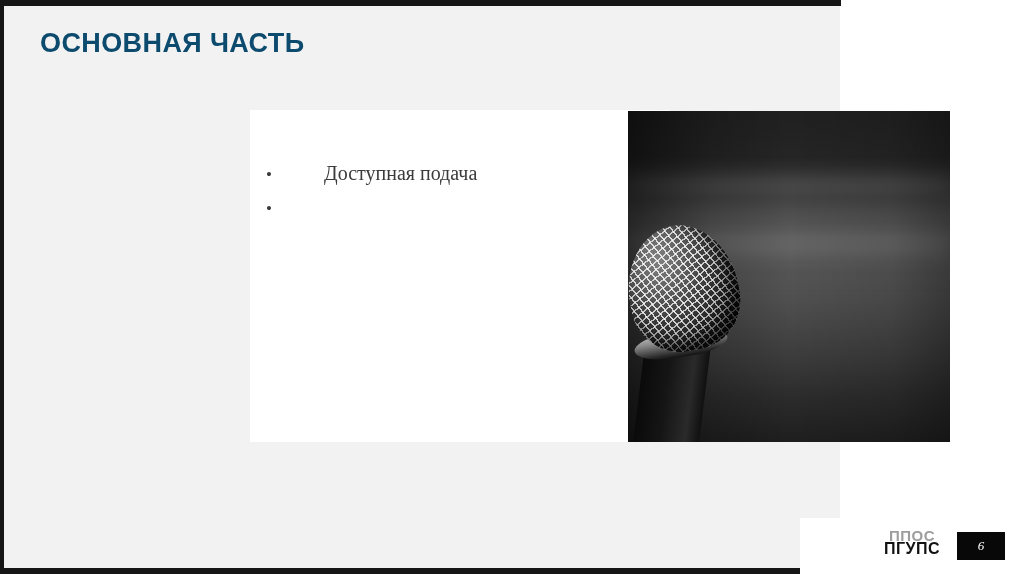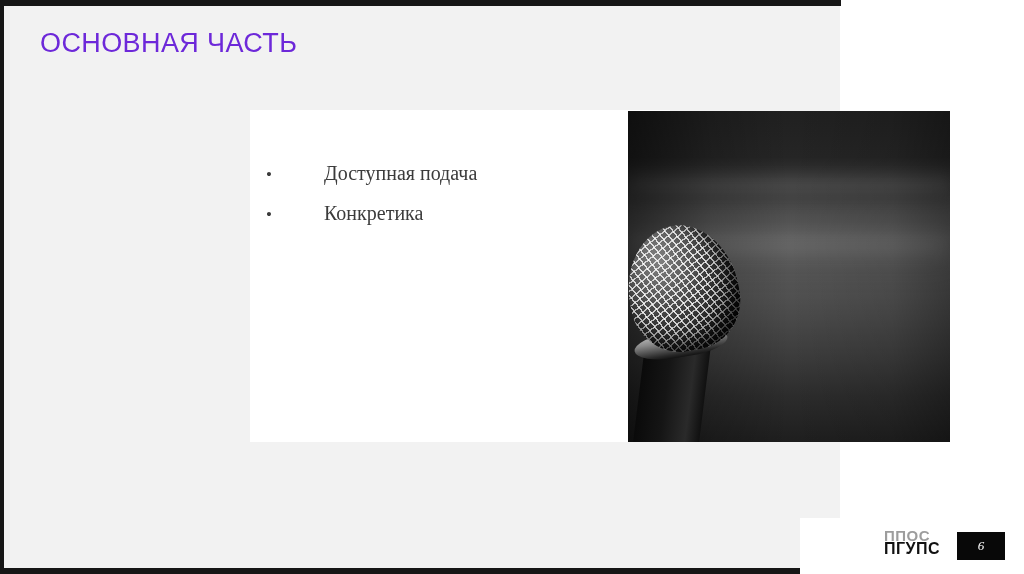--- a/index.html
+++ b/index.html
@@ -70,23 +70,23 @@
     height: 56px;
     background: #ffffff;
   }
 
   
   .slide-title {
     position: absolute;
     left: 40px;
     top: 28px;
     font-size: 27px;
-    font-weight: normal;
+    font-weight: bold;
     letter-spacing: 0.4px;
-    color: #6d28d9;
+    color: #0c4a6e;
     white-space: nowrap;
   }
 
   
   .content-card {
     position: absolute;
     left: 250px;
     top: 110px;
     width: 420px;
     height: 332px;
@@ -218,21 +218,21 @@
     inset: 0;
     border-radius: inherit;
     background: radial-gradient(ellipse at 30% 22%, rgba(255,255,255,0.16) 0%, rgba(0,0,0,0.0) 45%, rgba(0,0,0,0.45) 100%);
   }
 
   
   .logo {
     position: absolute;
     left: 884px;
     top: 529px;
-    text-align: left;
+    text-align: center;
     line-height: 0.88;
   }
   .logo-top {
     font-size: 15px;
     font-weight: bold;
     letter-spacing: 0.5px;
     color: #9d9d9d;
   }
   .logo-bottom {
     font-size: 16px;
@@ -269,21 +269,20 @@
   <div class="slide-title">ОСНОВНАЯ ЧАСТЬ</div>
 
   <div class="content-card">
     <ul class="bullet-list">
       <li class="bullet-item">
         <span class="bullet-dot">•</span>
         <span class="bullet-text">Доступная подача</span>
       </li>
       <li class="bullet-item">
         <span class="bullet-dot">•</span>
-        <span class="bullet-text">Конкретика</span>
       </li>
     </ul>
   </div>
 
   <div class="photo">
     <div class="photo-backdrop"></div>
     <div class="photo-band-a"></div>
     <div class="photo-band-b"></div>
     <div class="photo-vgrad"></div>
     <div class="mic-wrap">

